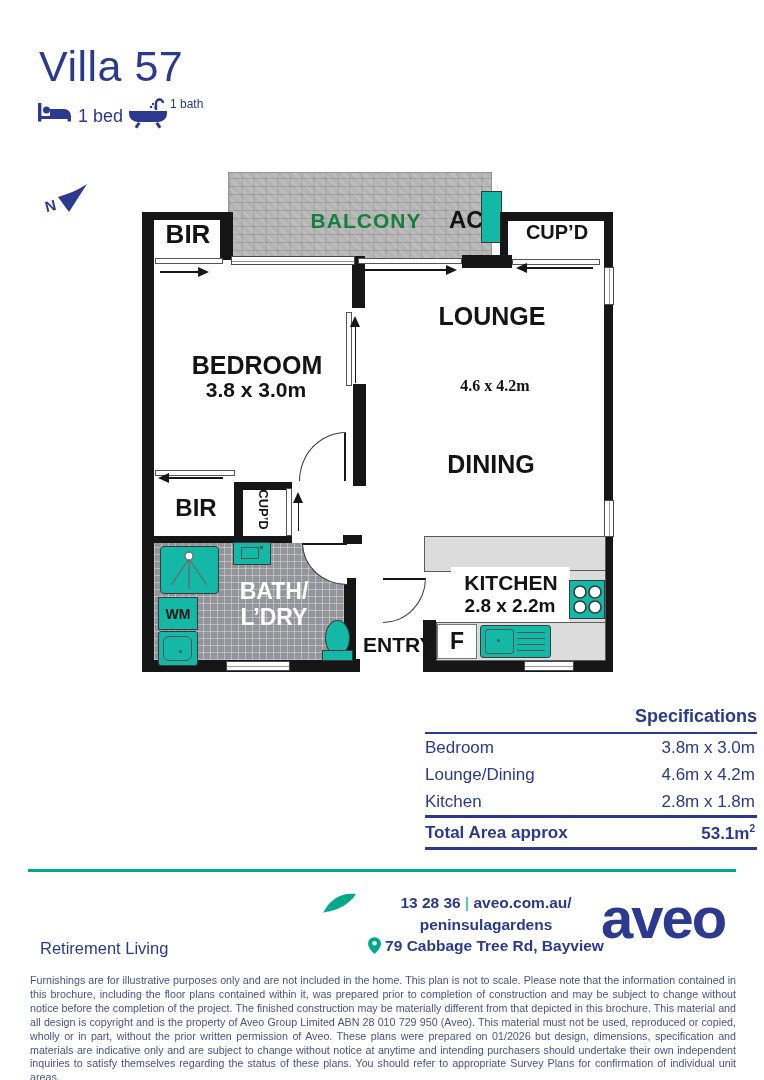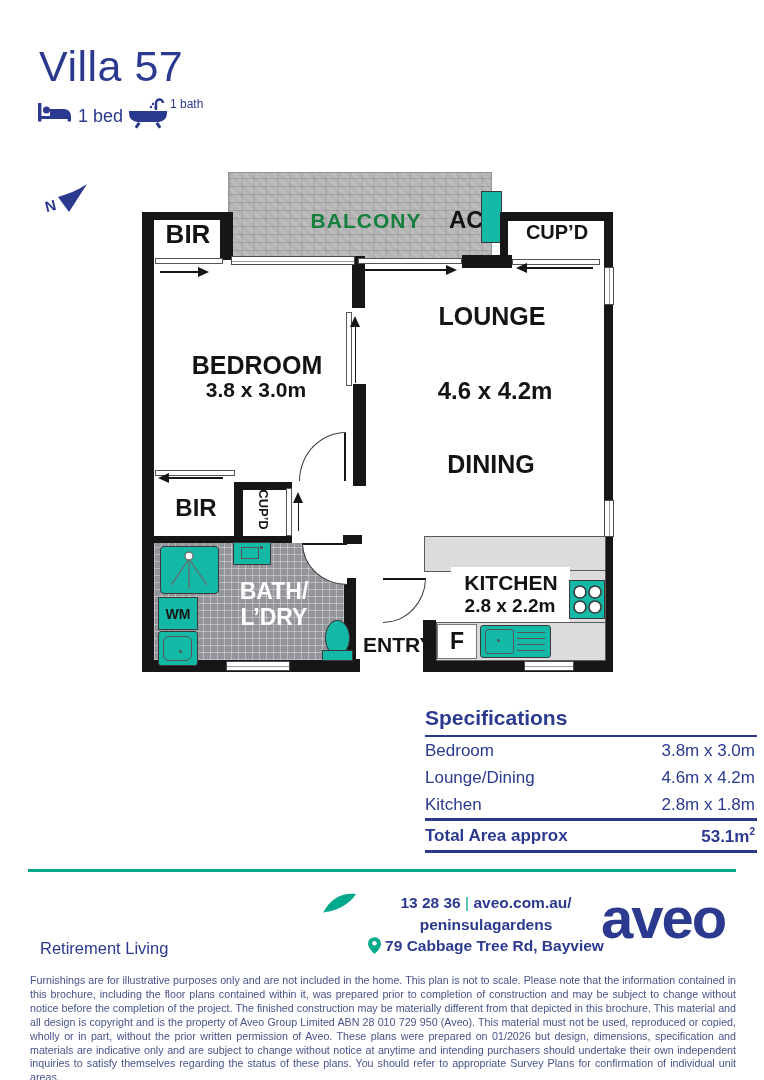--- a/index.html
+++ b/index.html
@@ -26,21 +26,21 @@
       repeating-linear-gradient(90deg, rgba(110,110,110,.14) 0 2px, transparent 2px 12px),
       repeating-linear-gradient(45deg, rgba(255,255,255,.10) 0 3px, transparent 3px 7px);}
   .tiles{position:absolute;background-color:#94949b;
     background-image:
       repeating-linear-gradient(0deg, rgba(255,255,255,.35) 0 1px, transparent 1px 7px),
       repeating-linear-gradient(90deg, rgba(255,255,255,.35) 0 1px, transparent 1px 7px);}
   .counter{position:absolute;background:#dcdcdc;border:1px solid #5a5a5a;}
   .fixture{position:absolute;background:#14b8a6;border:1.5px solid #3a3a3a;}
   .arc{position:absolute;background:#fff;}
   .spec{position:absolute;left:425px;top:706px;width:332px;color:#2b3a8f;font-size:17px;}
-  .spec .title{font-weight:bold;font-size:21px;padding-bottom:5px;}
+  .spec .title{font-weight:bold;font-size:18px;padding-bottom:5px;text-align:right;}
   .spec .rule{height:2px;background:#2b3a8f;}
   .spec .rule-thick{height:2.5px;background:#2b3a8f;}
   .spec .row{display:flex;justify-content:space-between;padding:4px 2px 3px 0;}
   .spec .row.total{font-weight:bold;padding:5px 2px 4px 0;}
   sup{font-size:10px;}
   .disclaimer{position:absolute;left:30px;top:974px;width:706px;color:#49538a;
     font-size:10.7px;line-height:13.9px;text-align:justify;}
 </style>
 </head>
 <body>
@@ -198,21 +198,21 @@
       <div class="abs" style="left:36px;top:12px;width:28px;height:1.2px;background:#555;"></div>
       <div class="abs" style="left:36px;top:18px;width:28px;height:1.2px;background:#555;"></div>
       <div class="abs" style="left:36px;top:24px;width:28px;height:1.2px;background:#555;"></div>
     </div>
 
     <div class="rlabel" style="left:557px;top:221px;font-size:20px;">CUP’D</div>
     <div class="rlabel" style="left:188px;top:219px;font-size:26px;">BIR</div>
     <div class="rlabel" style="left:257px;top:351px;font-size:25px;">BEDROOM</div>
     <div class="rlabel" style="left:256px;top:378px;font-size:21px;">3.8 x 3.0m</div>
     <div class="rlabel" style="left:492px;top:302px;font-size:25px;">LOUNGE</div>
-    <div class="rlabel" style="left:495px;top:377px;font-size:24px;">4.6 x 4.2m</div>
+    <div class="rlabel" style="left:495px;top:377px;font-size:16px;font-family:Liberation Serif, serif;">4.6 x 4.2m</div>
     <div class="rlabel" style="left:491px;top:450px;font-size:25px;">DINING</div>
     <div class="rlabel" style="left:196px;top:494px;font-size:24px;">BIR</div>
     <div class="rlabel" style="left:263px;top:502px;font-size:13px;transform:translateX(-50%) rotate(90deg);">CUP’D</div>
     <div class="abs" style="left:234px;top:578px;width:80px;text-align:center;color:#fff;font-weight:bold;font-size:23px;line-height:26px;">
       <div>BATH/</div>
       <div>L’DRY</div>
     </div>
     <div class="abs" style="left:363px;top:633px;font-size:21px;font-weight:bold;color:#141414;">ENTRY</div>
     <div class="rlabel" style="left:511px;top:571px;font-size:21px;">KITCHEN</div>
     <div class="rlabel" style="left:510px;top:595px;font-size:19px;">2.8 x 2.2m</div>

